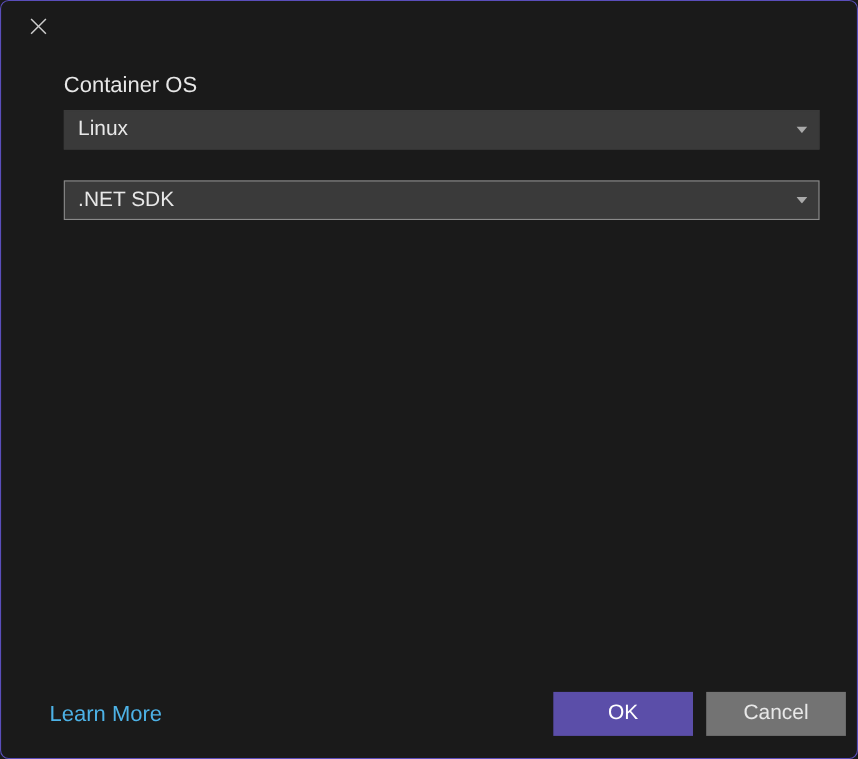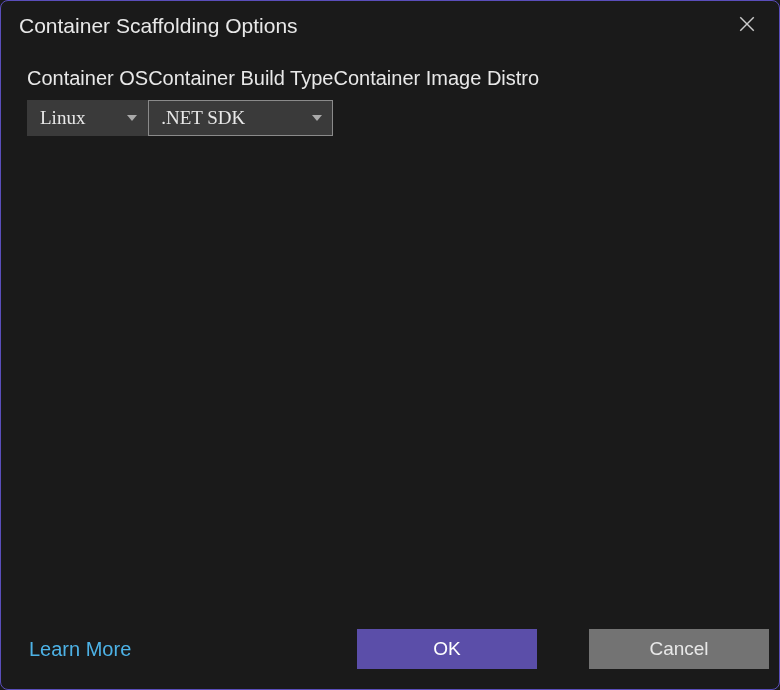--- a/index.html
+++ b/index.html
@@ -46,21 +46,22 @@
       color: #cccccc;
     }
     .close-btn svg {
       width: 18px;
       height: 18px;
     }
     .content {
       flex: 1;
       padding: 16px 34px 0 26px;
       display: flex;
-      flex-direction: row;
+      flex-direction: column;
+      margin-left: 31px;
     }
     .field-group {
       margin-bottom: 28px;
     }
     .field-label {
       color: #e8e8e8;
       font-size: 20px;
       font-weight: 400;
       margin-bottom: 10px;
       display: block;
@@ -70,21 +71,21 @@
       height: 36px;
       background: #3a3a3a;
       border: 1px solid #3a3a3a;
       color: #e8e8e8;
       font-size: 19px;
       padding: 0 36px 0 12px;
       display: flex;
       align-items: center;
       position: relative;
       cursor: pointer;
-      font-family: Liberation Serif, serif;
+      font-family: Liberation Sans, sans-serif;
     }
     .select-box.active {
       border: 1px solid #8a8a8a;
       align-items: center;
     }
     .select-caret {
       position: absolute;
       right: 10px;
       top: 50%;
       transform: translateY(-50%);
@@ -94,60 +95,58 @@
     .select-caret svg {
       width: 10px;
       height: 6px;
       display: block;
     }
     .footer {
       height: 70px;
       display: flex;
       align-items: center;
       justify-content: space-between;
-      padding: 0 10px 10px 28px;
+      padding: 0 10px 10px 44px;
     }
     .learn-more {
       color: #4db2e6;
       font-size: 20px;
       text-decoration: none;
       cursor: pointer;
     }
     .button-row {
       display: flex;
       gap: 12px;
     }
     .btn {
-      width: 180px;
+      width: 127px;
       height: 40px;
       border: none;
       font-size: 19px;
       font-family: inherit;
       cursor: pointer;
       display: flex;
       align-items: center;
       justify-content: center;
-      margin-left: 40px;
     }
     .btn-primary {
       background: #5b4ea9;
       color: #ffffff;
     }
     .btn-secondary {
       background: #737373;
       color: #e8e8e8;
     }
   </style>
 </head>
 <body>
 
 <div class="dialog">
 
   <div class="titlebar">
-    <div class="title">Container Scaffolding Options</div>
     <div class="close-btn">
       <span>
         <svg viewBox="0 0 16 16" stroke="currentColor" stroke-width="1.2" fill="none">
           <line x1="2" y1="2" x2="14" y2="14"></line>
           <line x1="14" y1="2" x2="2" y2="14"></line>
         </svg>
       </span>
     </div>
   </div>
 
@@ -159,33 +158,31 @@
         <span>Linux</span>
         <span class="select-caret">
           <svg viewBox="0 0 10 6" fill="currentColor">
               <path d="M0 0 L5 6 L10 0 Z"></path>
             </svg>
         </span>
       </div>
     </div>
 
     <div class="field-group">
-      <label class="field-label">Container Build Type</label>
       <div class="select-box active">
         <span>.NET SDK</span>
         <span class="select-caret">
           <svg viewBox="0 0 10 6" fill="currentColor">
               <path d="M0 0 L5 6 L10 0 Z"></path>
             </svg>
         </span>
       </div>
     </div>
 
     <div class="field-group">
-      <label class="field-label">Container Image Distro</label>
     </div>
 
   </div>
 
   <div class="footer">
     <a class="learn-more">Learn More</a>
     <div class="button-row">
       <button class="btn btn-primary">OK</button>
       <button class="btn btn-secondary">Cancel</button>
     </div>

